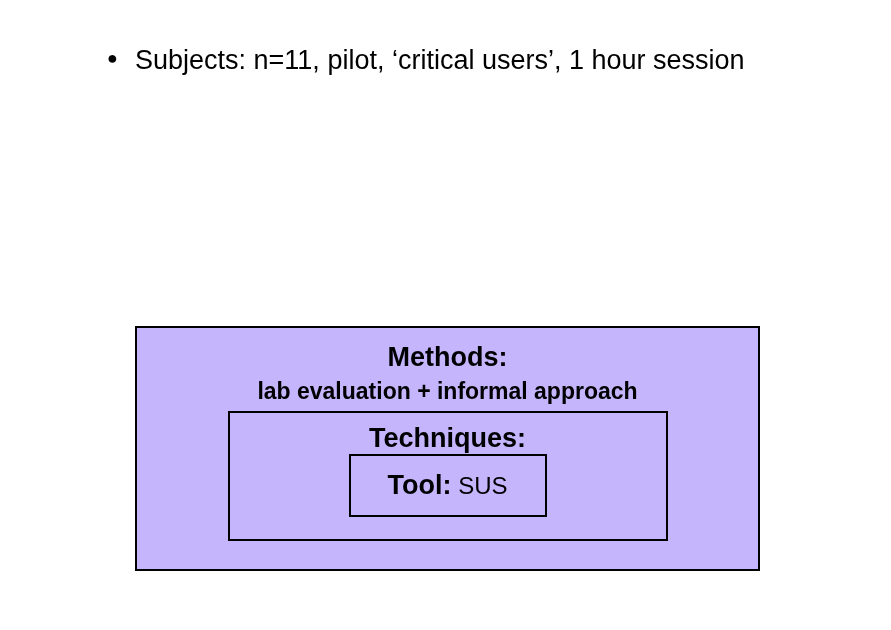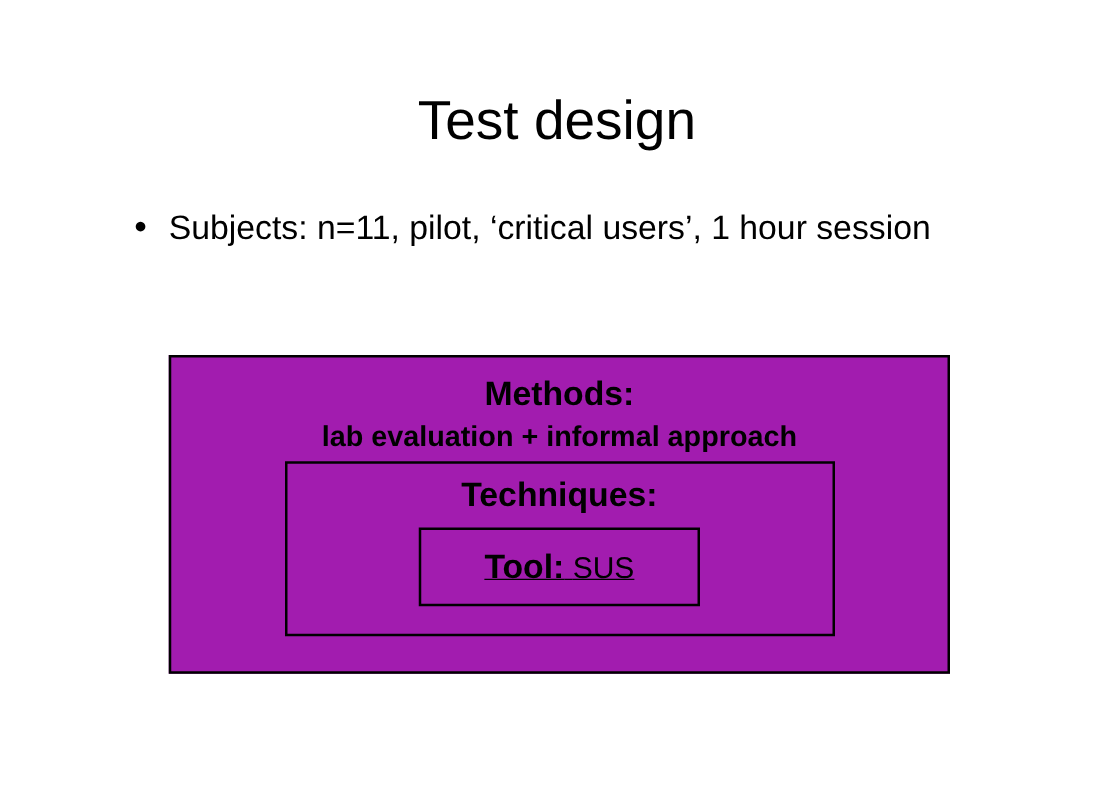--- a/index.html
+++ b/index.html
@@ -43,38 +43,37 @@
     font-size: 18px;
     line-height: 32px;
   }
   .boxwrap {
     position: absolute;
     left: 135px;
     top: 284px;
   }
   .box {
     border: 2px solid #000000;
-    background: #a21caf;
+    background: #c4b5fd;
     text-align: center;
     box-sizing: border-box;
   }
   .box-outer {
     width: 625px;
     padding: 14px 30px 28px 30px;
   }
   .box-mid {
     width: 440px;
     margin: 4px auto 0 auto;
     padding: 10px 20px 22px 20px;
   }
   .box-inner {
-    width: 225px;
-    margin: 10px auto 0 auto;
+    width: 198px;
+    margin: 0 auto 0 auto;
     padding: 14px 10px;
-    text-decoration: underline;
   }
   .box-title {
     font-size: 27px;
     font-weight: 700;
   }
   .box-sub {
     font-size: 23px;
     font-weight: 700;
     margin-top: 4px;
     line-height: 1.3;
@@ -85,21 +84,20 @@
   .tool-line .tlabel {
     font-size: 27px;
     font-weight: 700;
   }
 </style>
 </head>
 <body>
 
 <div class="slide">
 
-  <div class="title">Test design</div>
 
   <ul class="bullets">
     <li>Subjects: n=11, pilot, ‘critical users’, 1 hour session</li>
   </ul>
 
   <div class="boxwrap">
     <div class="box box-outer">
       <div class="box-title">Methods:</div>
       <div class="box-sub">lab evaluation + informal approach</div>
 

